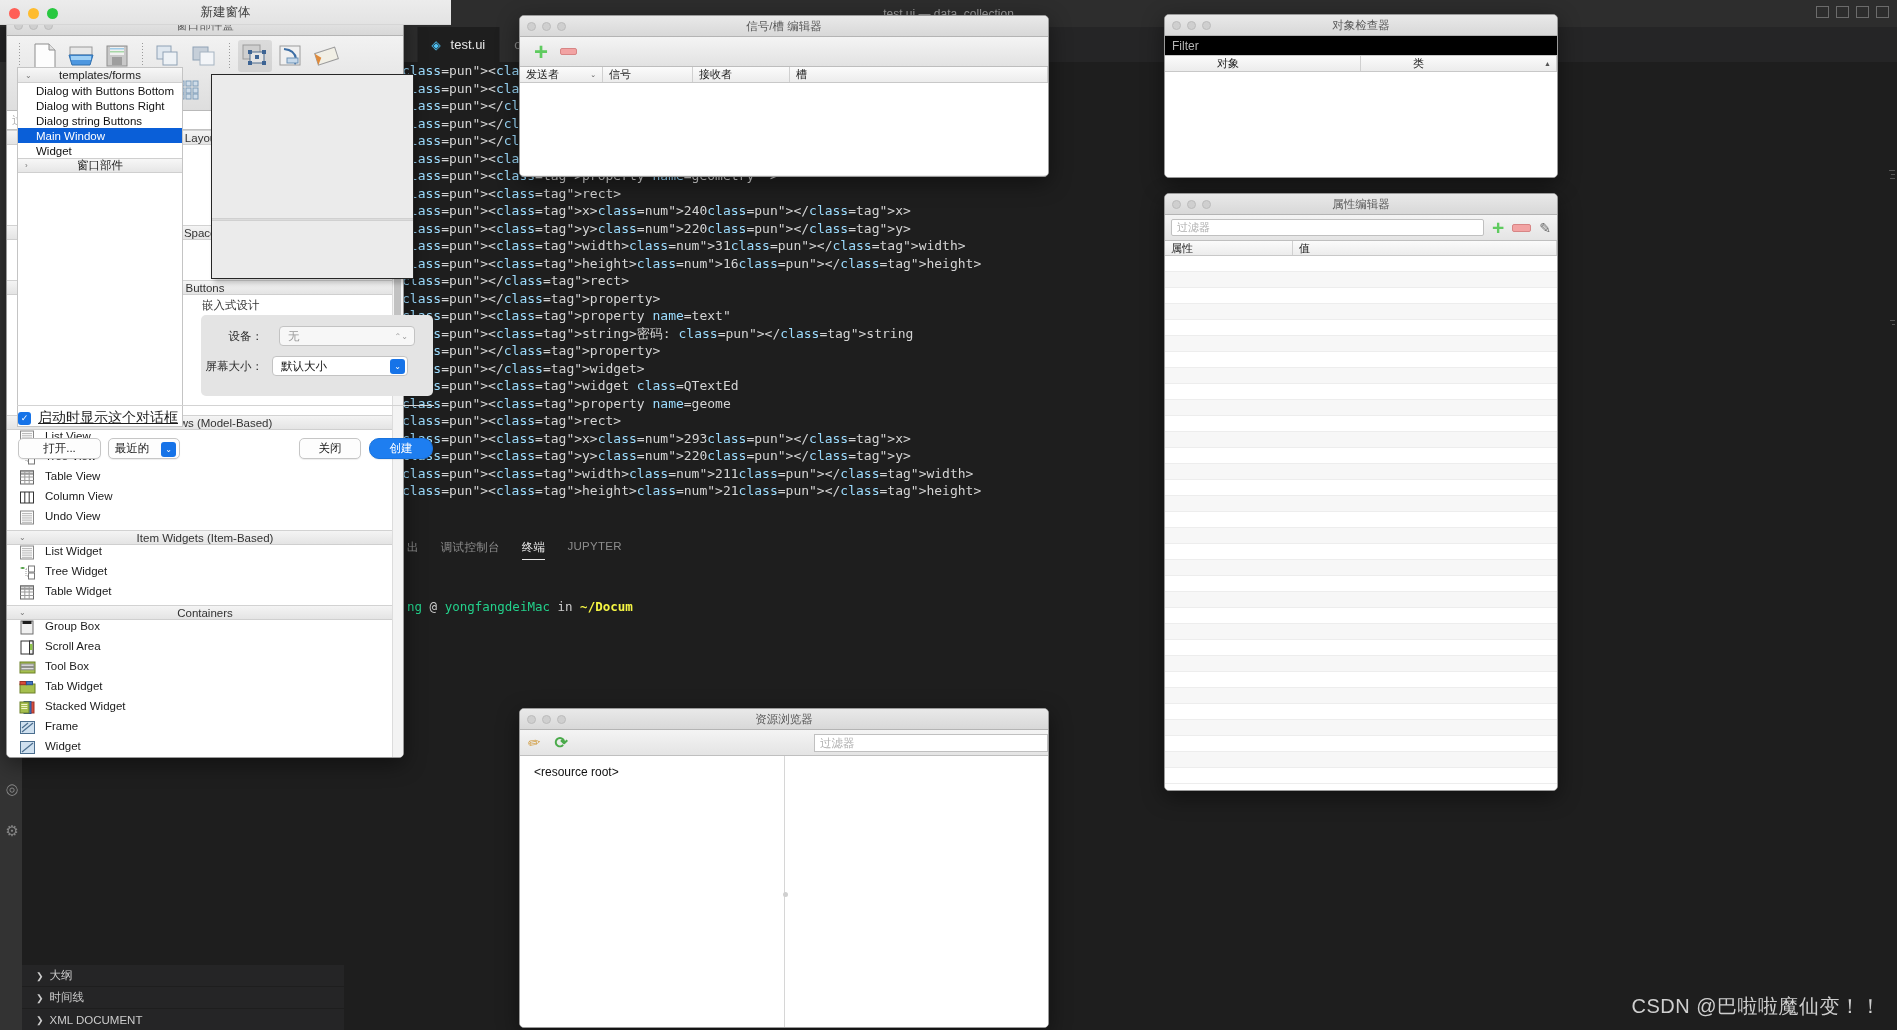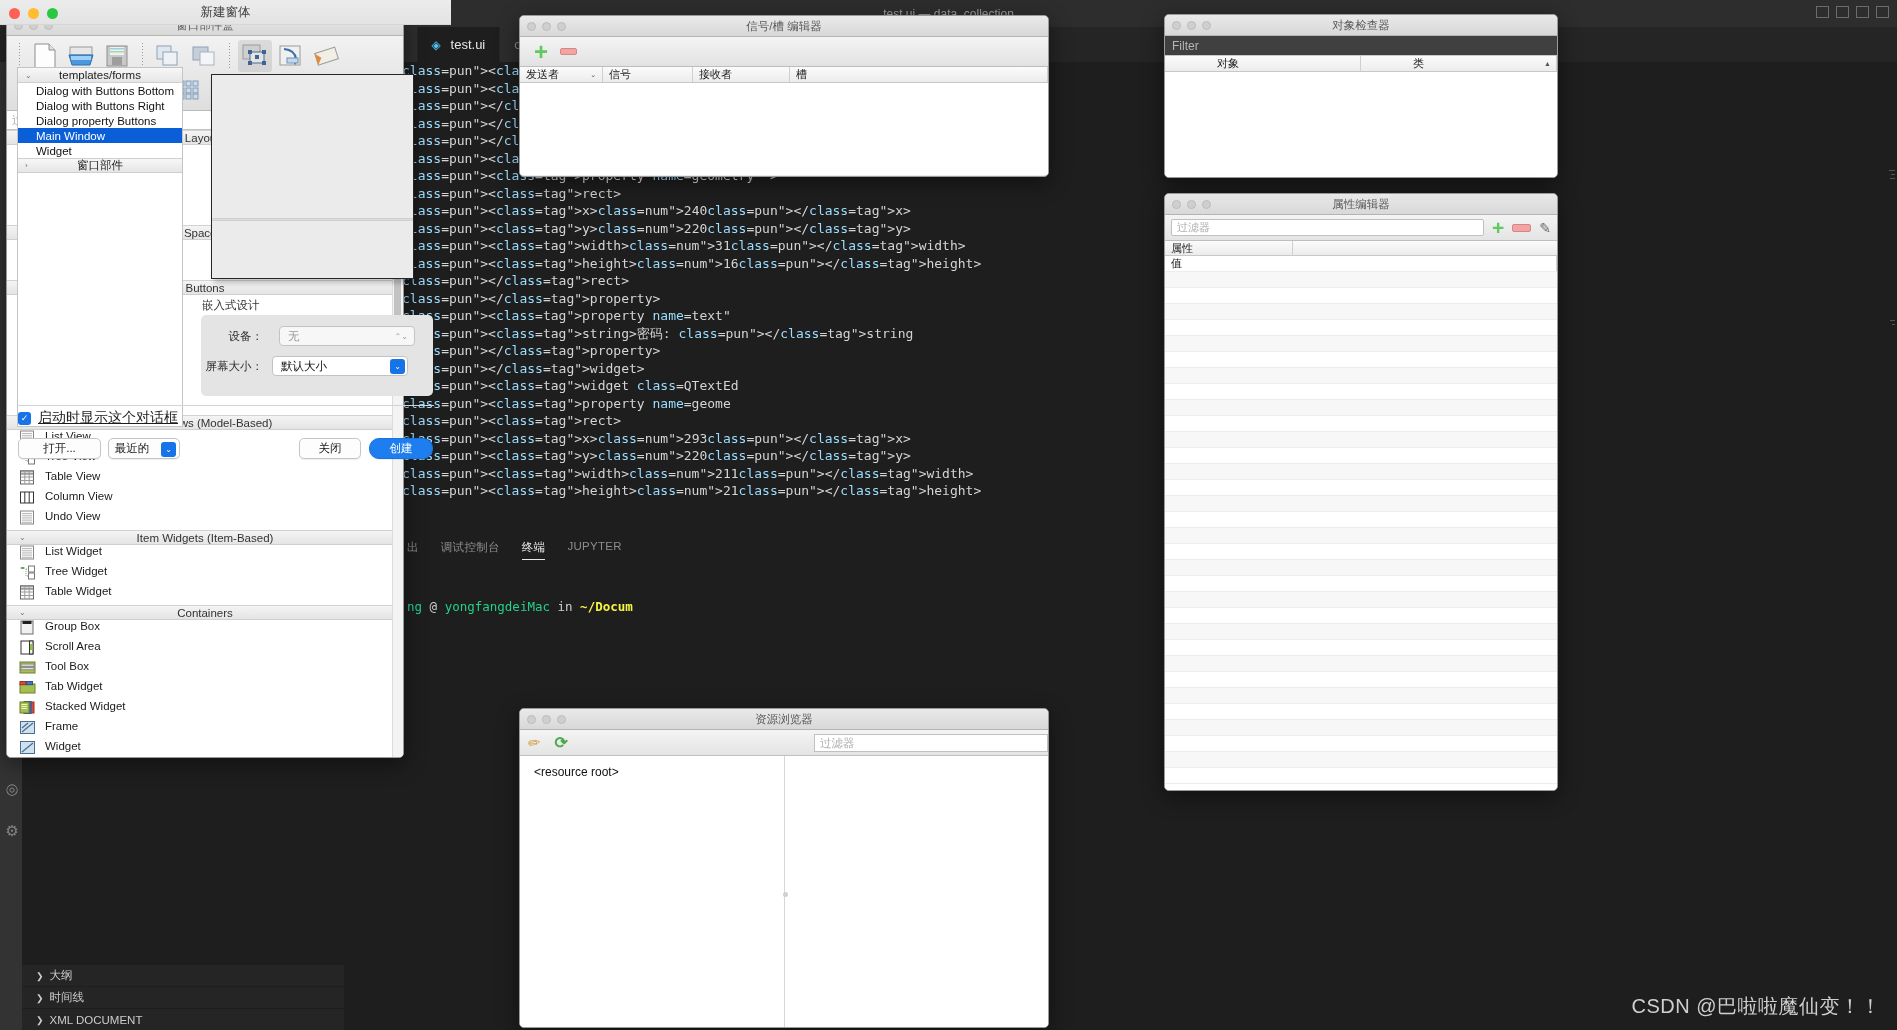--- a/index.html
+++ b/index.html
@@ -119,32 +119,32 @@
   .ss-toolbar { height: 30px; background: linear-gradient(#f4f4f4,#e2e2e2); border-bottom: 1px solid #bdbdbd;
                 display: flex; align-items: center; gap: 12px; padding-left: 14px; }
   .plusico { font-size: 24px; color: #5fcb5f; line-height: 1; font-weight: bold; }
   .minusico { width: 17px; height: 7px; background: #f2a3a3; border: 1px solid #d78585; border-radius: 2px; display:block; }
   .ss-head { height: 16px; background: linear-gradient(#fbfbfb,#ececec); border-bottom: 1px solid #c8c8c8; display: flex; font-size: 11px; color: #1a1a1a; }
   .ss-head div { padding-left: 6px; border-right: 1px solid #d0d0d0; display: flex; align-items: center; position: relative; }
   .ss-body { background: #fff; height: calc(100% - 68px); }
 
   
   #objinspect { left: 1164px; top: 14px; width: 394px; height: 164px; }
-  .oi-filter { height: 20px; background: #404040; border-bottom: 1px solid #c9c9c9; display: flex; align-items: center; padding: 0 7px; font-size: 12px; color: #b5b5b5; }
+  .oi-filter { height: 20px; background: #000000; border-bottom: 1px solid #c9c9c9; display: flex; align-items: center; padding: 0 7px; font-size: 12px; color: #b5b5b5; }
   .oi-head { height: 16px; background: linear-gradient(#fbfbfb,#ececec); border-bottom: 1px solid #c8c8c8; display: flex; font-size: 11px; color: #1a1a1a; }
   .oi-head div { padding-left: 6px; border-right: 1px solid #d0d0d0; display: flex; align-items: center; margin-left: 46px; }
   .oi-body { background: #fff; height: calc(100% - 57px); }
 
   
   #propedit { left: 1164px; top: 193px; width: 394px; height: 598px; }
   .pe-toolbar { height: 26px; background: linear-gradient(#f4f4f4,#e4e4e4); border-bottom: 1px solid #bfbfbf;
                 display: flex; align-items: center; padding: 0 6px; gap: 8px; }
   .pe-input { flex: 1; height: 17px; background: #fff; border: 1px solid #c0c0c0; border-radius: 2px;
               font-size: 11px; color: #b0b0b0; display: flex; align-items: center; padding-left: 5px; }
-  .pe-head { height: 15px; background: linear-gradient(#fbfbfb,#ececec); border-bottom: 1px solid #c8c8c8; display: flex; font-size: 11px; color: #1a1a1a; flex-direction: column; }
+  .pe-head { height: 15px; background: linear-gradient(#fbfbfb,#ececec); border-bottom: 1px solid #c8c8c8; display: flex; font-size: 11px; color: #1a1a1a; }
   .pe-head div { padding-left: 6px; border-right: 1px solid #d0d0d0; display: flex; align-items: center; }
   .pe-body { background: #fff; height: calc(100% - 62px); }
   .pe-stripe { height: 16px; border-bottom: 1px solid #ededed; }
   .pe-stripe:nth-child(even) { background: #f7f7f7; }
 
   
   #resbrowser { left: 519px; top: 708px; width: 530px; height: 320px; }
   .rb-toolbar { height: 26px; background: linear-gradient(#f4f4f4,#e4e4e4); border-bottom: 1px solid #bfbfbf;
                 display: flex; align-items: center; padding: 0 8px; gap: 14px; position: relative; }
   .rb-filter { position: absolute; right: 0; top: 4px; width: 234px; height: 18px; background: #fff;
@@ -893,21 +893,21 @@
     <div class="nf-body">
 
       <div class="nf-tree">
         <div class="nf-tree-head">
           <span class="arr">⌄</span>
           <span>templates/forms</span>
         </div>
         <div id="nftemplates">
             <div class="nf-tree-item">Dialog with Buttons Bottom</div>
             <div class="nf-tree-item">Dialog with Buttons Right</div>
-            <div class="nf-tree-item">Dialog property Buttons</div>
+            <div class="nf-tree-item">Dialog string Buttons</div>
             <div class="nf-tree-item sel">Main Window</div>
             <div class="nf-tree-item">Widget</div>
           </div>
         <div class="nf-tree-head" style="border-top:1px solid #cfcfcf">
           <span class="arr">›</span>
           <span>窗口部件</span>
         </div>
       </div>
 
       <div class="nf-preview">

